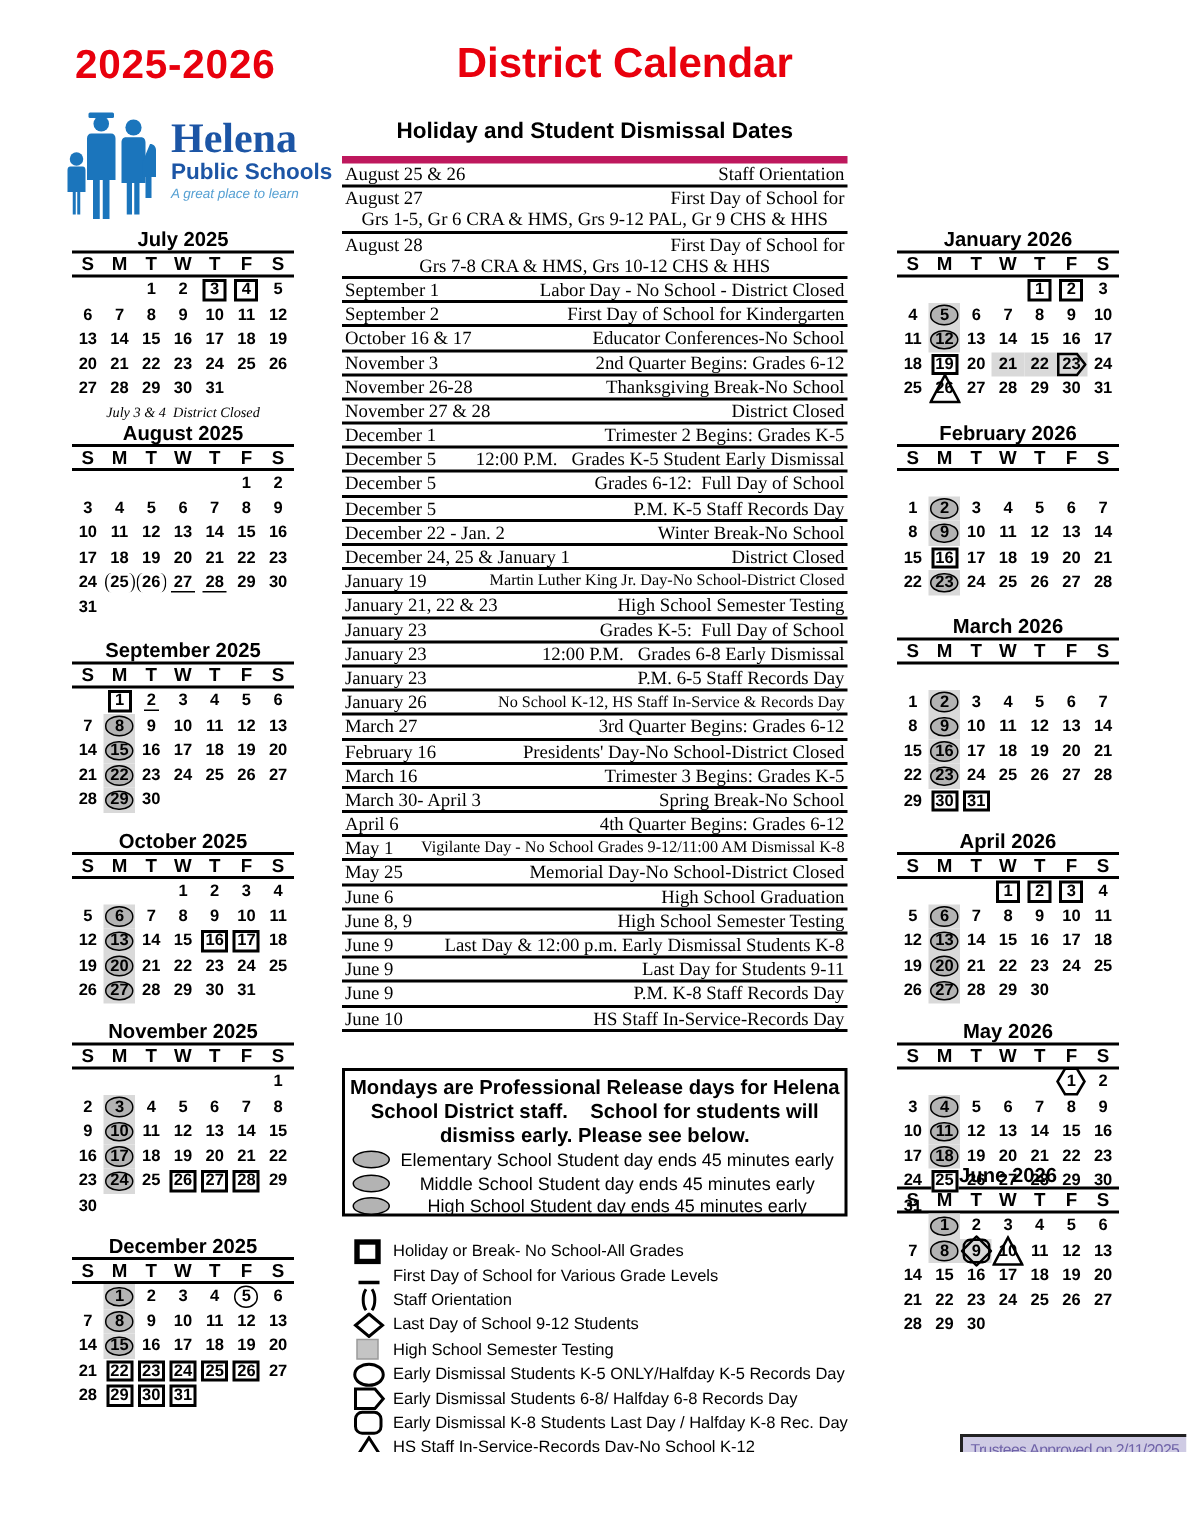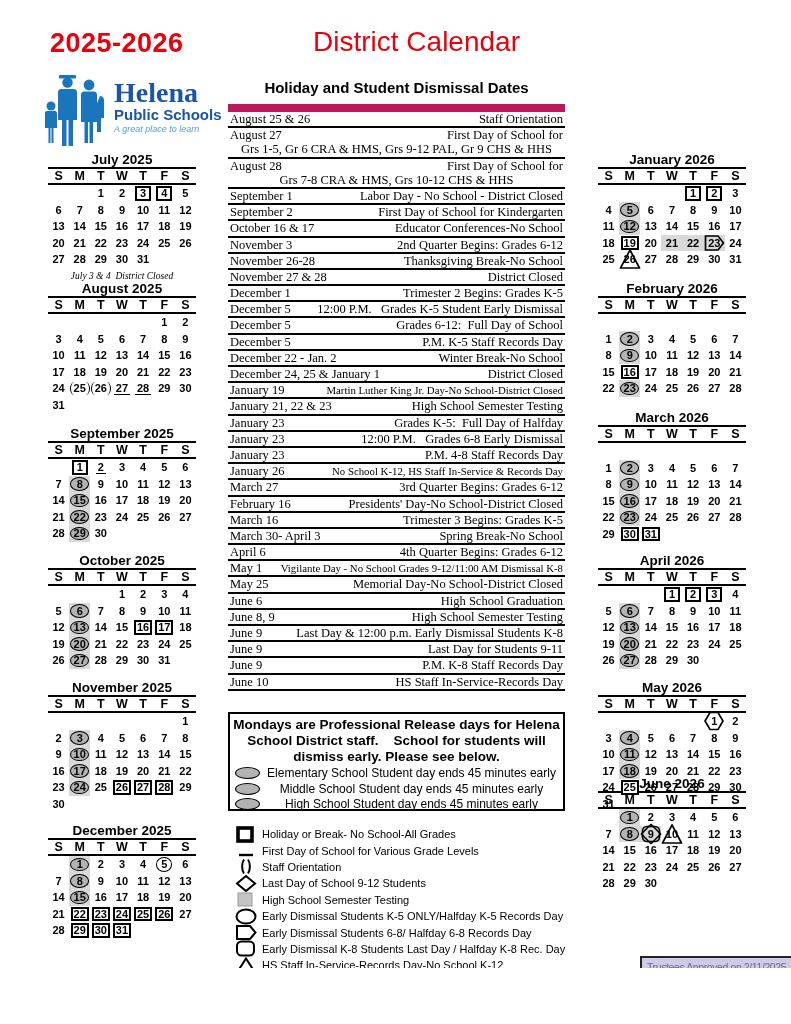--- a/index.html
+++ b/index.html
@@ -1,32 +1,32 @@
 <!DOCTYPE html>
 <html><head>
 <meta charset="utf-8">
 <style>
   html,body{margin:0;padding:0;background:#fff;}
   .page{position:relative;width:791px;height:968px;background:#fff;overflow:hidden;
         font-family:"Liberation Sans",sans-serif;color:#000;}
 
   
   .year{position:absolute;left:50px;top:28px;font-size:27px;font-weight:bold;color:#e8000d;letter-spacing:.5px;}
-  .doc-title{position:absolute;left:248px;top:26px;width:337px;text-align:center;font-size:28px;font-weight:normal;color:#e8000d;}
+  .doc-title{position:absolute;left:248px;top:26px;width:337px;text-align:center;font-size:28px;font-weight:bold;color:#e8000d;}
   .subtitle{position:absolute;left:228px;top:79px;width:337px;text-align:center;font-size:15px;font-weight:bold;}
 
   
   .logo{position:absolute;left:44px;top:70px;display:flex;align-items:flex-start;}
   .logo-text{margin-left:4px;padding-top:10px;}
   .logo-name{font-family:"Liberation Serif",serif;font-size:28px;font-weight:bold;color:#1c55a5;line-height:26px;}
   .logo-sub{font-size:15px;font-weight:bold;color:#1c55a5;line-height:17px;}
   .logo-tag{font-size:9px;font-style:italic;color:#56a0d3;line-height:12px;}
 
   
-  #events{position:absolute;left:228px;top:104px;width:337px;border-top:8px solid #be185d;
+  #events{position:absolute;left:228px;top:104px;width:337px;border-top:5px solid #be185d;
           font-family:"Liberation Serif",serif;}
   .evrow{border-bottom:2px solid #000;padding:0 2px;}
   .evline{display:flex;justify-content:space-between;height:14.2px;line-height:14.2px;font-size:12.5px;}
   .evline .evdate{white-space:pre;}
   .evline .evdesc{white-space:pre;text-align:right;}
   .evcont{text-align:center;height:14.2px;line-height:14.2px;font-size:12.5px;white-space:pre;}
 
   
   #notice{position:absolute;left:228px;top:712px;width:337px;height:99px;border:2px solid #000;
           box-sizing:border-box;padding-top:3px;}
@@ -203,33 +203,33 @@
       </div>
       <div class="evrow">
         <div class="evline">
           <span class="evdate">January 21, 22 &amp; 23</span>
           <span class="evdesc">High School Semester Testing</span>
         </div>
       </div>
       <div class="evrow">
         <div class="evline">
           <span class="evdate">January 23</span>
-          <span class="evdesc">Grades K-5:  Full Day of Halfday</span>
+          <span class="evdesc">Grades K-5:  Full Day of School</span>
         </div>
       </div>
       <div class="evrow">
         <div class="evline">
           <span class="evdate">January 23</span>
           <span class="evdesc">12:00 P.M.   Grades 6-8 Early Dismissal</span>
         </div>
       </div>
       <div class="evrow">
         <div class="evline">
           <span class="evdate">January 23</span>
-          <span class="evdesc">P.M. 4-8 Staff Records Day</span>
+          <span class="evdesc">P.M. 6-5 Staff Records Day</span>
         </div>
       </div>
       <div class="evrow">
         <div class="evline">
           <span class="evdate">January 26</span>
           <span class="evdesc" style="font-size: 10.8px;">No School K-12, HS Staff In-Service &amp; Records Day</span>
         </div>
       </div>
       <div class="evrow">
         <div class="evline">

